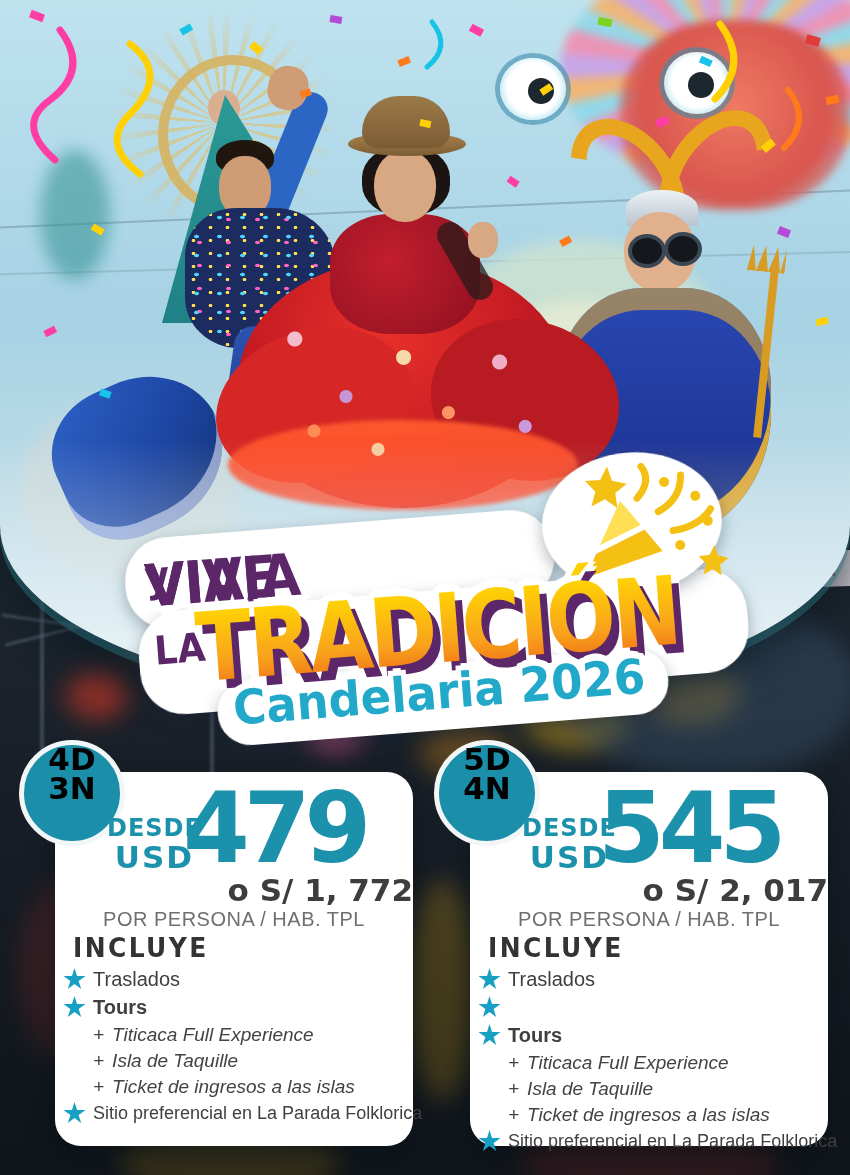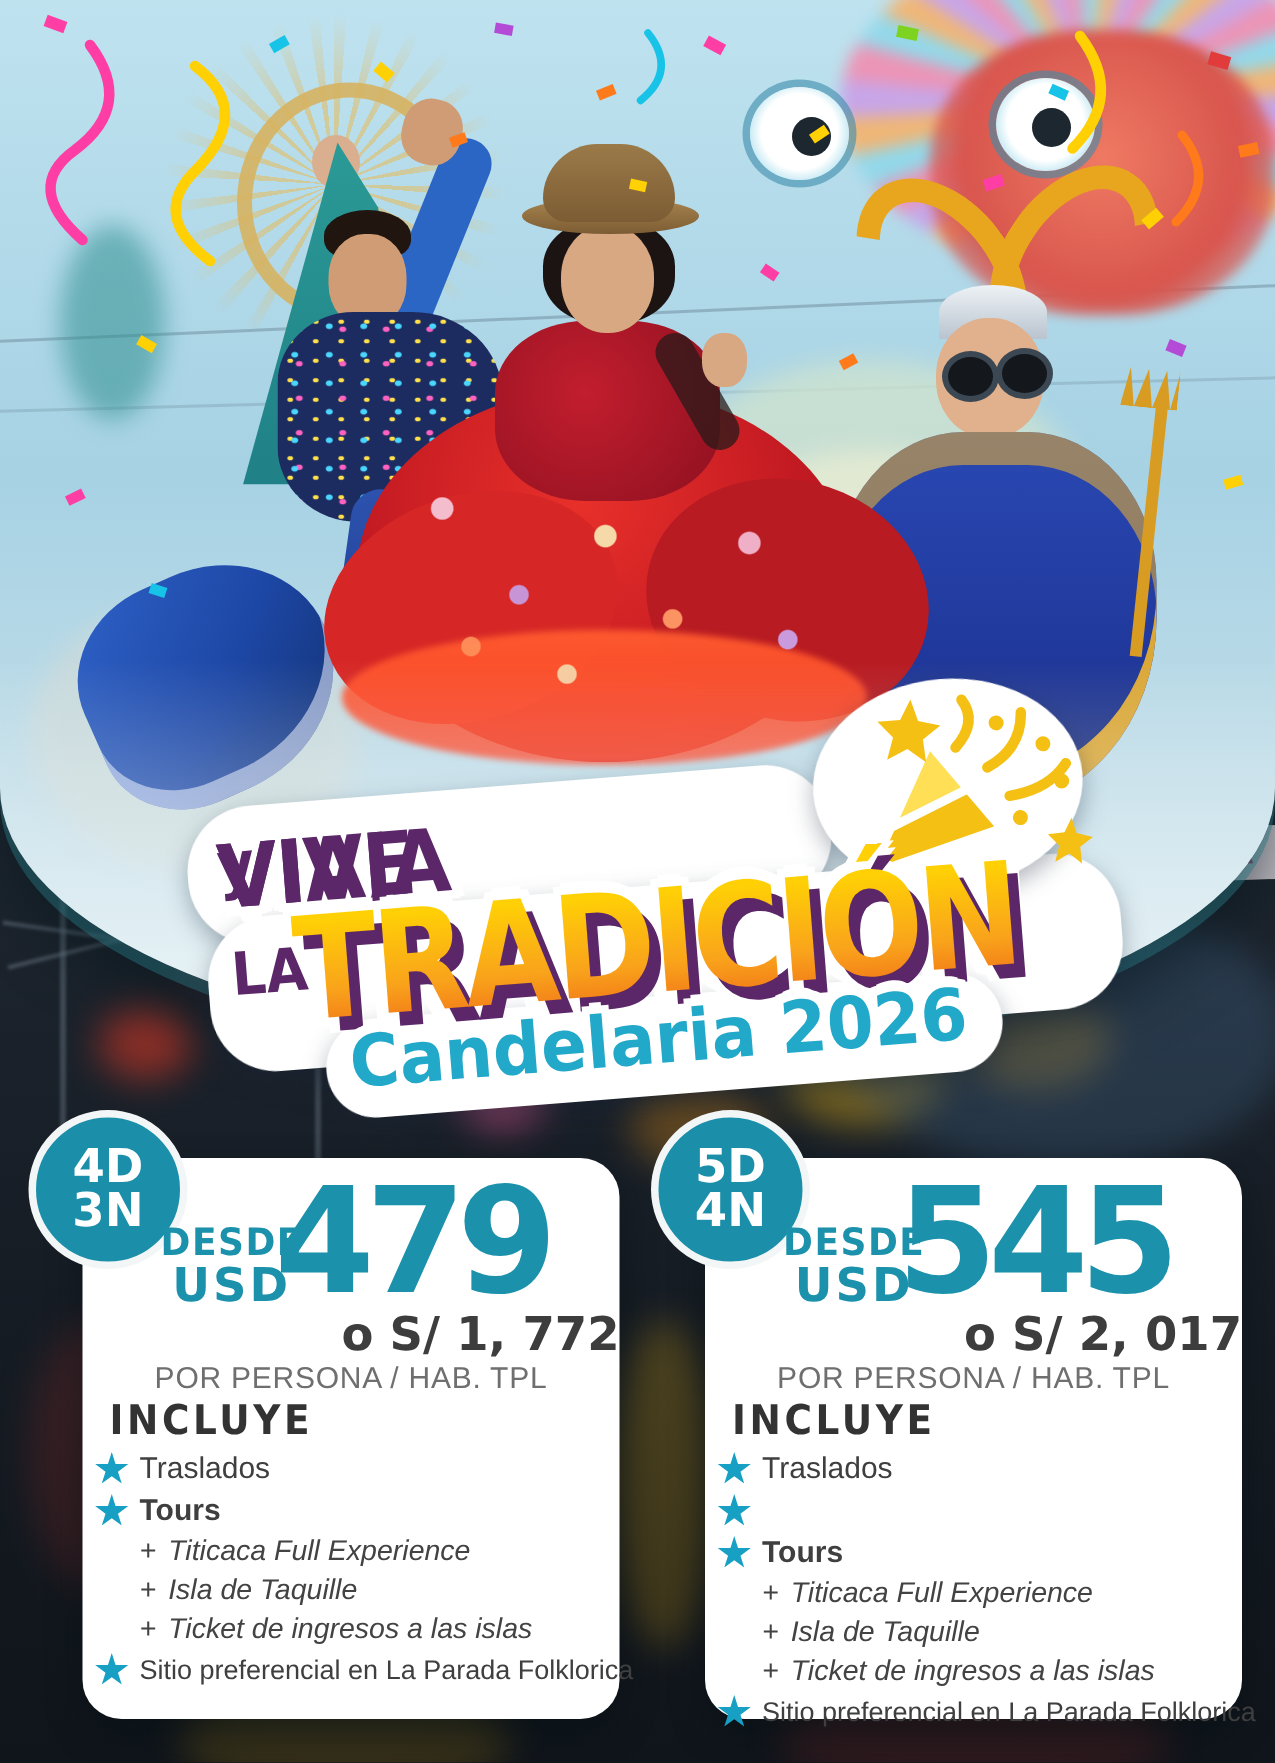--- a/index.html
+++ b/index.html
@@ -112,22 +112,22 @@
   .la{left:34px;top:138px;font-size:36px;transform:scale(1,1.1);}
   .line2{left:76px;top:106px;font-size:82px;letter-spacing:-3px;transform:scale(1,1.16);}
   .line3{left:108px;top:196px;font-size:45px;letter-spacing:0;transform:scale(1,1.06);}
 
   .popper{position:absolute;left:452px;top:8px;transform:rotate(8deg);}
 
   
   .card{position:absolute;top:772px;width:358px;height:374px;background:#fff;border-radius:26px;
         box-shadow:0 10px 22px rgba(5,15,20,.5);}
   .badge{position:absolute;left:-36px;top:-32px;width:96px;height:96px;border-radius:50%;
-         background:#1b8fa9;border:5px solid #f2f6f7;display:flex;flex-direction:column;align-items:center;justify-content:center;
-         color:#ffffff;font-family:"DejaVu Sans",sans-serif;font-weight:bold;font-size:31px;line-height:.92;letter-spacing:0;}
+         background:#1b8fa9;border:5px solid #f2f6f7;display:flex;flex-direction:column;align-items:center;
+         color:#000000;font-family:"DejaVu Sans",sans-serif;font-weight:bold;font-size:31px;line-height:.92;letter-spacing:0;}
   .from-col{position:absolute;left:52px;top:42px;color:#1b91ab;font-family:"DejaVu Sans",sans-serif;font-weight:bold;text-align:center;}
   .from-col .desde{font-size:24px;letter-spacing:1px;transform:scale(1,1.05);}
   .from-col .usd{font-size:31px;letter-spacing:2px;line-height:1.0;}
   .price{position:absolute;left:128px;top:8px;color:#1b91ab;font-family:"DejaVu Sans",sans-serif;font-weight:bold;
          font-size:96px;letter-spacing:-6px;line-height:1;transform:scale(1,1.02);}
   .alt-price{position:absolute;left:0;top:100px;width:100%;text-align:right;color:#3d3d3d;
          font-family:"DejaVu Sans",sans-serif;font-weight:bold;font-size:31px;}
   .per-person{position:absolute;left:0;top:136px;width:100%;text-align:center;color:#6f6f6f;font-size:20px;letter-spacing:.5px;}
   .includes{position:absolute;left:18px;top:160px;color:#333;font-family:"DejaVu Sans",sans-serif;font-weight:bold;
          font-size:26px;letter-spacing:2.5px;transform:scale(.96,1.05);transform-origin:left top;}

